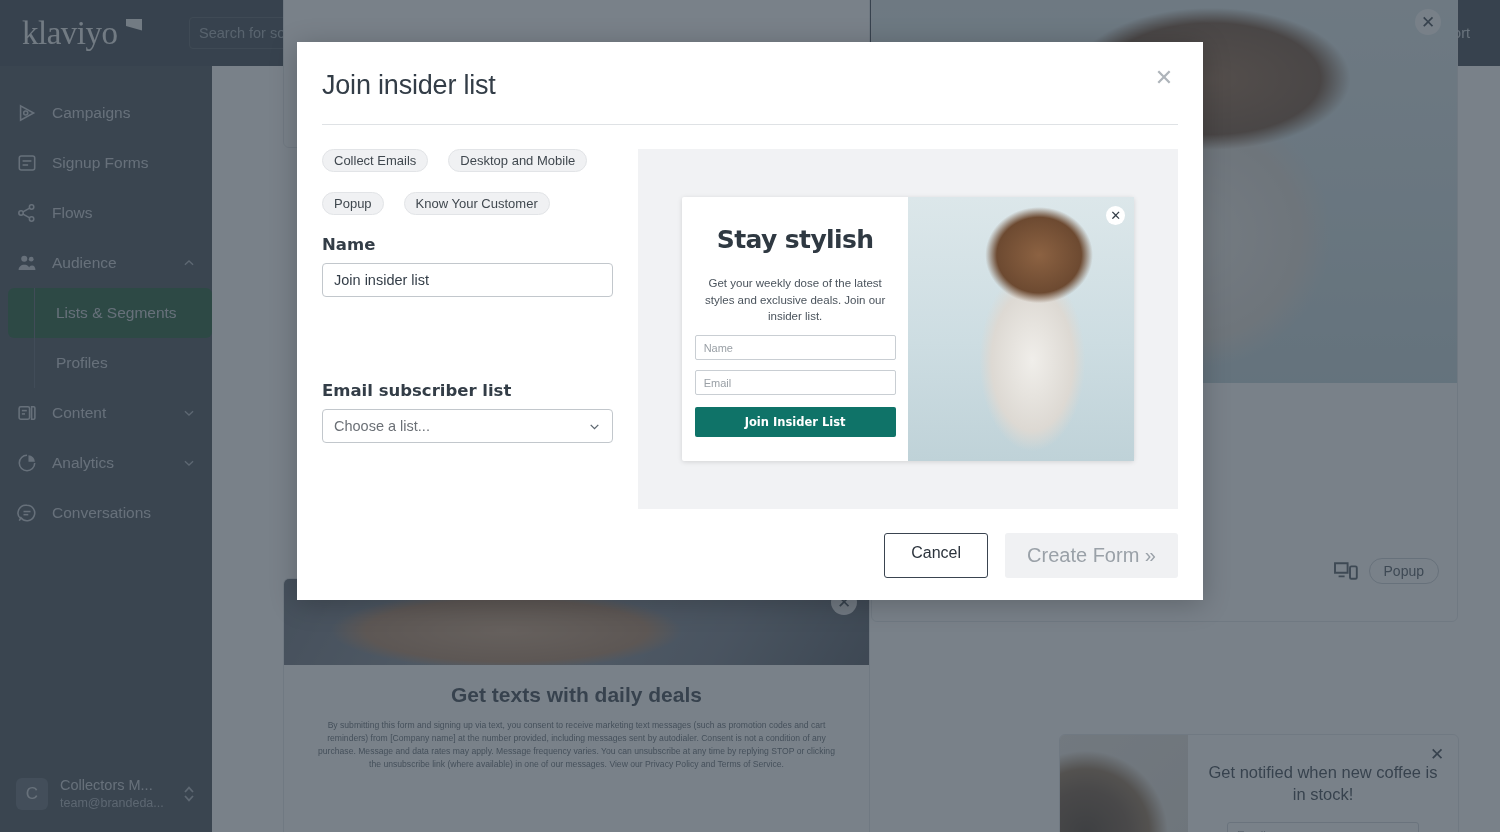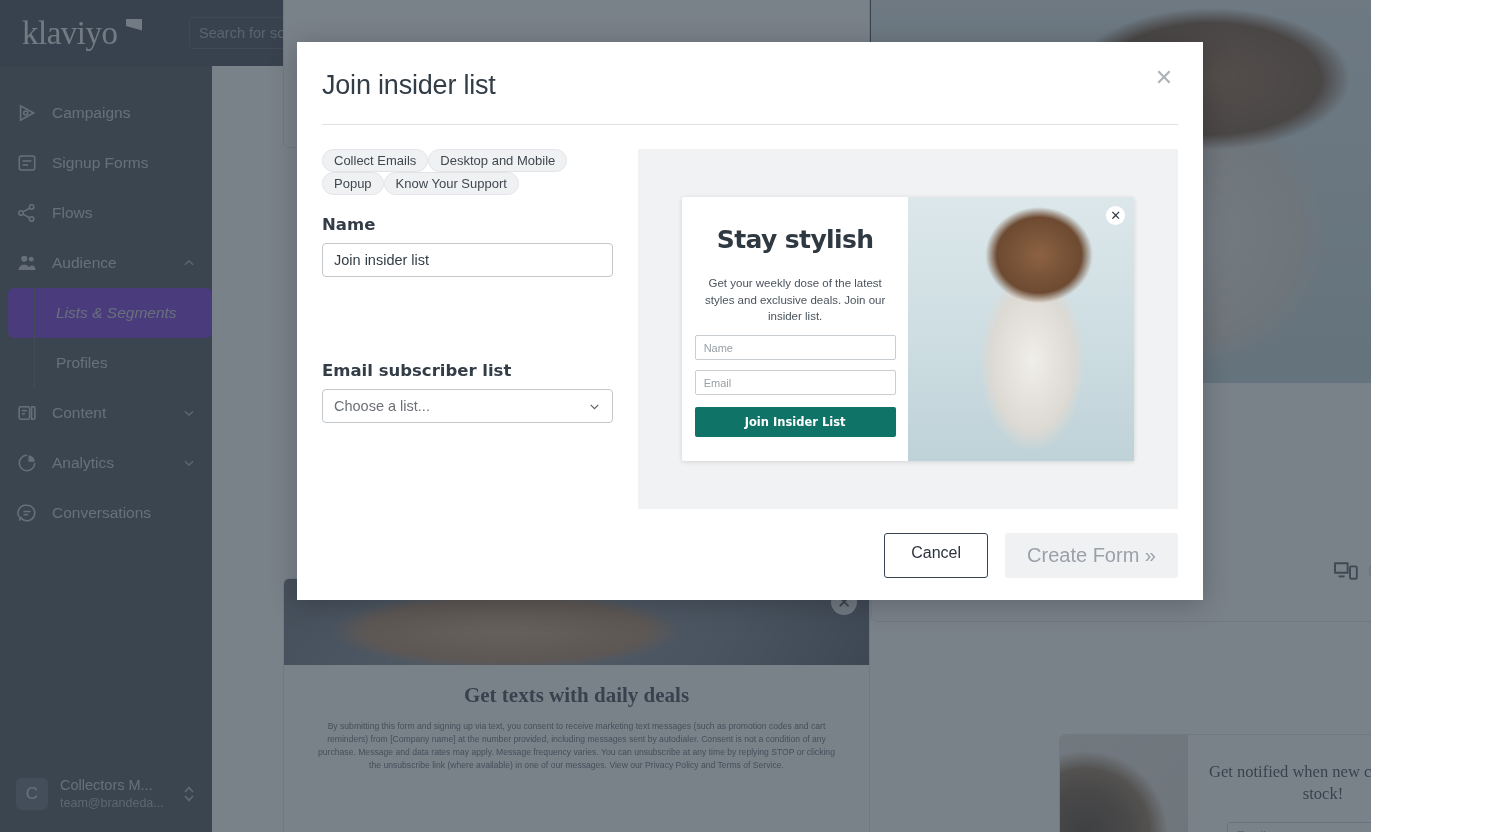--- a/index.html
+++ b/index.html
@@ -2,21 +2,21 @@
 <html><head>
 <meta charset="utf-8">
 <style>
   * { box-sizing: border-box; margin: 0; padding: 0; }
   html, body {
     width: 1500px; height: 832px;
     font-family: "Liberation Sans", sans-serif;
     overflow: hidden;
     background: #ffffff;
   }
-  #app { position: relative; width: 1371px; height: 832px; overflow: hidden; }
+  #app { position: relative; width: 1500px; height: 832px; overflow: hidden; }
 
   
   .topbar {
     position: absolute; top: 0; left: 0; width: 1500px; height: 66px;
     background: #333d47; display: flex; align-items: center; z-index: 1;
   }
   .logo {
     margin-left: 22px; width: 122px; color: #e9ebed;
     font-family: "Liberation Serif", serif; font-size: 33px; letter-spacing: -0.5px;
     position: relative; display: flex; align-items: center;
@@ -55,21 +55,21 @@
   .sub-wrap { position: relative; padding-left: 34px; }
   .sub-wrap:before {
     content: ""; position: absolute; left: 34px; top: 0; bottom: 0;
     width: 1px; background: #525c66;
   }
   .sub-item {
     height: 50px; display: flex; align-items: center; padding-left: 22px;
     color: #c6cbd1; font-size: 15.5px;
   }
   .sub-item.active {
-    background: #6d28d9; border-radius: 6px; margin-left: -26px; padding-left: 48px; font-style: italic;
+    background: #14532d; border-radius: 6px; margin-left: -26px; padding-left: 48px;
   }
   .acct {
     margin-top: auto; display: flex; align-items: center; gap: 12px;
     padding: 0 16px 20px 16px;
   }
   .avatar {
     width: 32px; height: 32px; border-radius: 6px; background: #58626c;
     color: #c9ced4; display: flex; align-items: center; justify-content: center;
     font-size: 17px;
   }
@@ -82,21 +82,21 @@
     position: absolute; top: 66px; left: 212px; width: 1288px; height: 766px;
     background: #ffffff; z-index: 1;
   }
   .bgcard {
     position: absolute; background: #ffffff;
     border: 1px solid #e4e7ea; border-radius: 6px; overflow: hidden;
   }
   .bgcard-img { width: 100%; background: #cdd3d8; position: relative; }
   .bgcard-body { padding: 14px 18px; }
   .bg-title {
-    font-family: Liberation Serif, serif; font-weight: bold;
+    font-family: Liberation Sans, sans-serif; font-weight: bold;
     color: #333d47; text-align: center;
   }
   .bg-sub { color: #5c666f; text-align: center; line-height: 1.5; }
   .x-round {
     position: absolute; width: 26px; height: 26px; border-radius: 50%;
     background: rgba(255,255,255,0.85); display: flex; align-items: center;
     justify-content: center; color: #333d47; font-size: 17px;
   }
   .meta-row {
     display: flex; align-items: center; justify-content: flex-end; gap: 10px;
@@ -140,21 +140,21 @@
   .modal-title {
     font-size: 27px; color: #333d47; font-weight: normal; letter-spacing: -0.2px;
   }
   .modal-close {
     position: absolute; right: 26px; top: 24px; width: 26px; height: 26px;
     color: #aeb4ba; font-size: 22px; line-height: 24px; text-align: center;
   }
   .modal-rule { margin: 23px 25px 0 25px; height: 1px; background: #dfe2e5; }
   .modal-body { display: flex; padding: 24px 25px 0 25px; gap: 25px; }
   .form-col { width: 292px; }
-  .tags { display: flex; flex-wrap: wrap; gap: 0; margin-bottom: 20px; }
+  .tags { display: flex; flex-wrap: wrap; gap: 20px; margin-bottom: 20px; }
   .tag {
     background: #f0f1f3; border: 1px solid #e2e4e7; border-radius: 12px;
     padding: 3px 11px; font-size: 13px; color: #40484f;
   }
   .field-label {
     font-size: 16.5px; color: #333d47; font-weight: bold;
     font-family: "DejaVu Sans", sans-serif; margin-bottom: 9px;
   }
   .text-input {
     width: 291px; height: 34px; border: 1px solid #c2c7cc; border-radius: 4px;
@@ -402,21 +402,21 @@
     </div>
     <div class="modal-rule"></div>
 
     <div class="modal-body">
 
       <div class="form-col">
         <div class="tags">
           <span class="tag">Collect Emails</span>
           <span class="tag">Desktop and Mobile</span>
           <span class="tag">Popup</span>
-          <span class="tag">Know Your Support</span>
+          <span class="tag">Know Your Customer</span>
         </div>
 
         <div class="field-label">Name</div>
         <div class="text-input">
           <span>Join insider list</span>
         </div>
 
         <div class="gap-block"></div>
 
         <div class="field-label">Email subscriber list</div>

